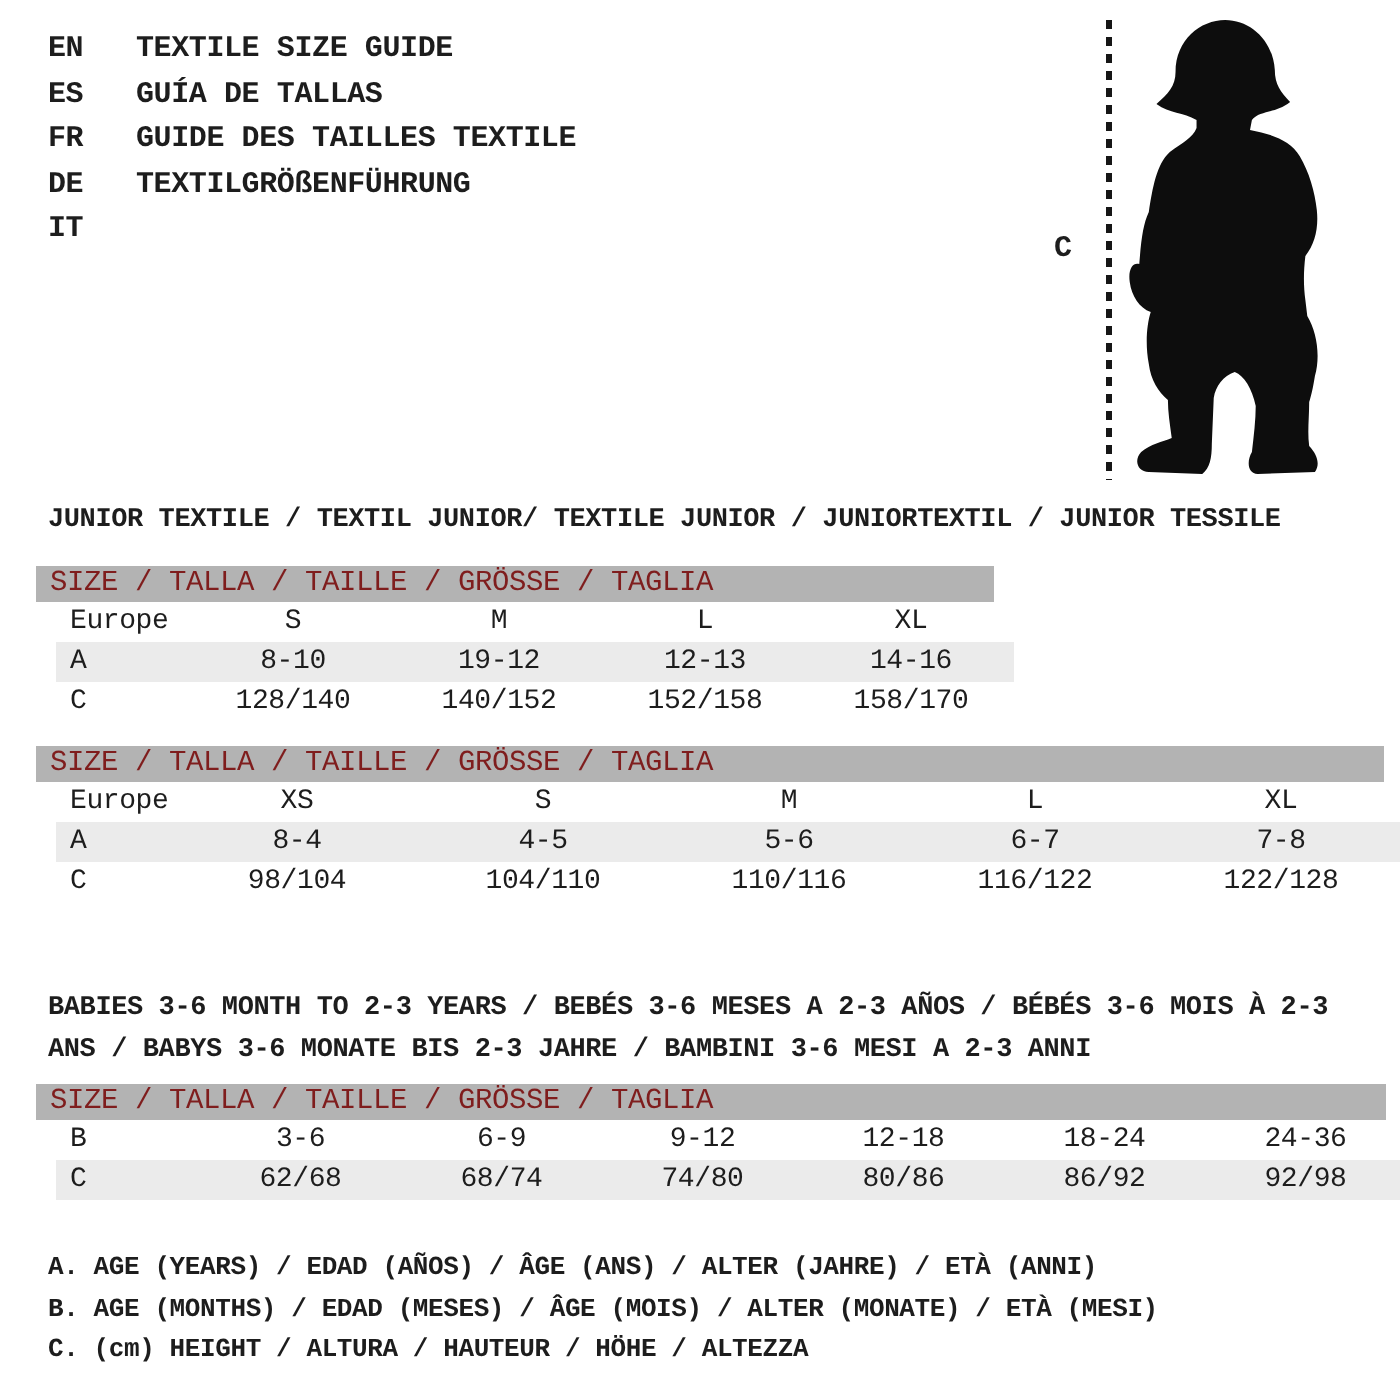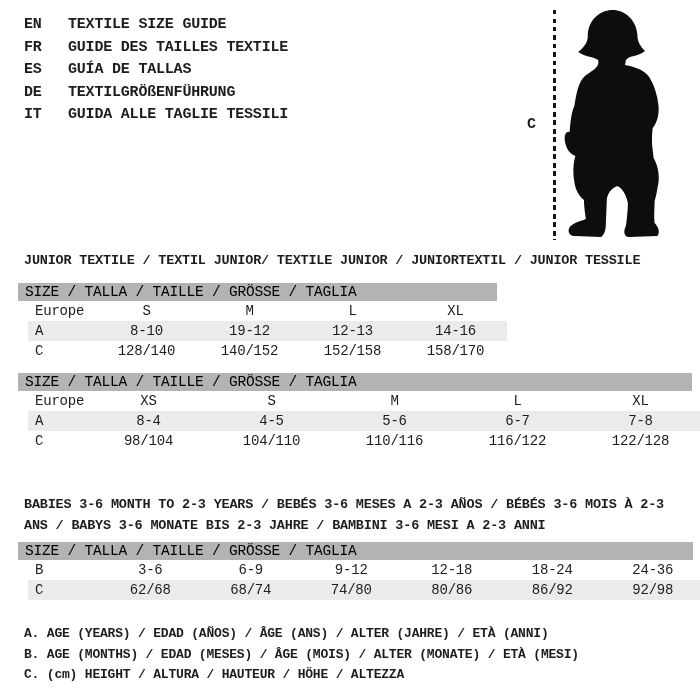--- a/index.html
+++ b/index.html
@@ -22,21 +22,21 @@
   }
   .c-label{ position:absolute; left:7px; top:116px; font-weight:bold; font-size:15px; }
   .toddler{ position:absolute; left:42px; top:10px; }
 
   
   .tbl{ position:absolute; left:18px; }
   .tbl h3{ font-size:13.5px; font-weight:bold; letter-spacing:-0.2px; line-height:16px; margin-left:6px; margin-bottom:14px; white-space:nowrap;}
   .tbl.t3 h3{ line-height:21px; margin-bottom:6px; white-space:normal; }
   .size-bar{
     background:#b3b3b3; height:18px; line-height:18px; padding-left:7px;
-    font-size:14.5px; letter-spacing:-0.2px; color:#000000;
+    font-size:14.5px; letter-spacing:-0.2px; color:#7f1d1d;
   }
   .tbl table{ width:100%; border-collapse:collapse; table-layout:fixed; font-size:14px; letter-spacing:-0.2px;margin-left:10px; }
   .tbl td{ height:20px; text-align:center; vertical-align:middle; padding:0; }
   .tbl td.lbl{ text-align:left; padding-left:7px; }
   .tbl tr.shaded{ background:#ebebeb; }
   .t1{ top:253px; width:479px; }
   .t2{ top:373px; width:674px; }
   .t3{ top:494px; width:675px; }
   .t1 col.c-lbl{ width:67px; } .t2 col.c-lbl{ width:59px; } .t3 col.c-lbl{ width:72px; }
 
@@ -48,34 +48,33 @@
 <body>
 
 <div class="canvas">
 
   <ul class="lang-list">
     <li>
       <span class="code">EN</span>
       <span class="label">TEXTILE SIZE GUIDE</span>
     </li>
     <li>
+      <span class="code">ES</span>
+      <span class="label">GUÍA DE TALLAS</span>
+    </li>
+    <li>
       <span class="code">FR</span>
       <span class="label">GUIDE DES TAILLES TEXTILE</span>
     </li>
     <li>
-      <span class="code">ES</span>
-      <span class="label">GUÍA DE TALLAS</span>
-    </li>
-    <li>
       <span class="code">DE</span>
       <span class="label">TEXTILGRÖßENFÜHRUNG</span>
     </li>
     <li>
       <span class="code">IT</span>
-      <span class="label">GUIDA ALLE TAGLIE TESSILI</span>
     </li>
   </ul>
 
   <div class="figure">
     <span class="c-label">C</span>
     <div class="measure-line"></div>
     <svg class="toddler" width="126" height="230" viewBox="0 0 132 230" preserveAspectRatio="none">
       <path fill="#0d0d0d" d="
         M53,0
         C66,0 78,10 79,25

